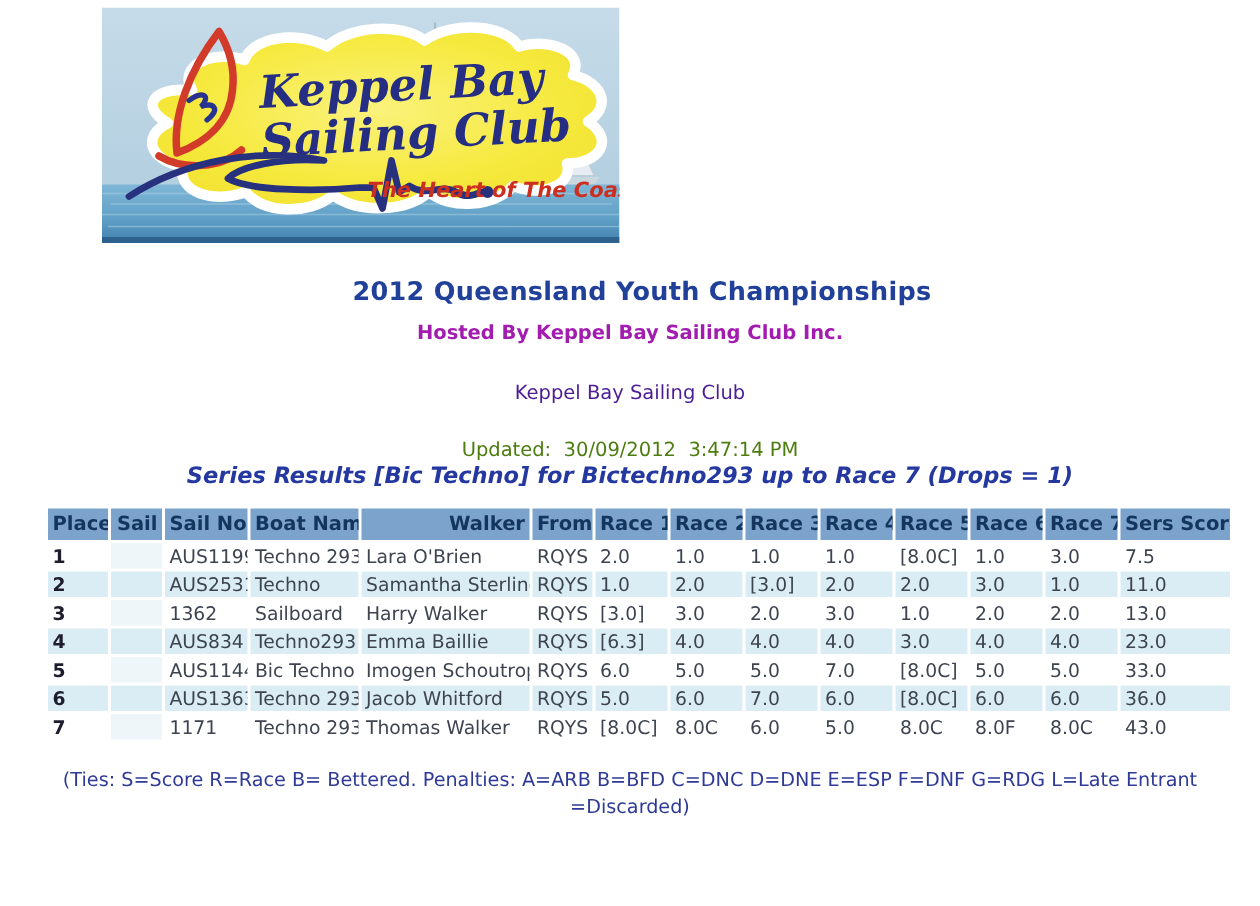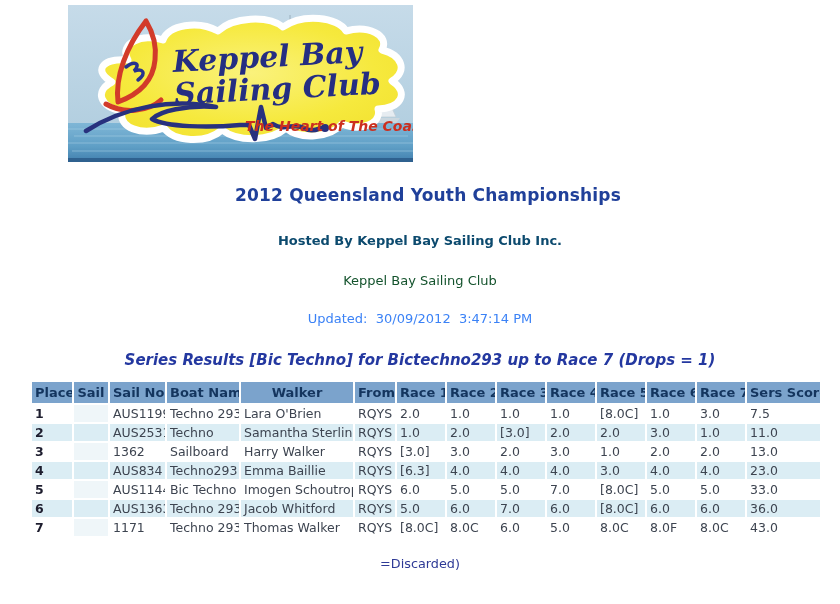--- a/index.html
+++ b/index.html
@@ -4,33 +4,33 @@
 <style>
   html,body { margin:0; padding:0; background:#ffffff; }
   body {
     width:840px; height:604px; overflow:hidden;
     font-family:"DejaVu Sans","Liberation Sans",sans-serif;
     -webkit-font-smoothing:antialiased;
   }
   .logo-wrap { margin:5px 0 0 68px; width:345px; height:157px; }
   .center { text-align:center; }
   .event-title { font-size:17px; font-weight:bold; color:#20409a; margin:23px 0 0 16px; letter-spacing:0.2px; }
-  .hosted-by   { font-size:13px; font-weight:bold; color:#0c4a6e; margin-top:28px; }
-  .club-name   { font-size:13px; color:#14532d; margin-top:25px; }
-  .updated     { font-size:13px; color:#3b82f6; margin-top:23px; white-space:pre; }
-  .series-title{ font-size:15px; font-weight:bold; font-style:italic; color:#2438a0; margin-top:25px; }
+  .hosted-by   { font-size:13px; font-weight:bold; color:#a21caf; margin-top:10px; }
+  .club-name   { font-size:13px; color:#4c1d95; margin-top:25px; }
+  .updated     { font-size:13px; color:#4d7c0f; margin-top:23px; white-space:pre; }
+  .series-title{ font-size:15px; font-weight:bold; font-style:italic; color:#2438a0; }
 
   table.results {
     margin:11px 0 0 30px; width:792px;
     border-collapse:separate; border-spacing:2px;
     table-layout:fixed;
   }
   table.results th {
     background:#7ba3cc; color:#14355e;
-    font-size:13px; font-weight:bold; text-align:center;
+    font-size:13px; font-weight:bold; text-align:right;
     padding:2px 3px 3px 3px; height:16px; overflow:hidden; white-space:nowrap;
   }
   table.results td {
     font-size:12.5px; color:#3d4450; background:#ffffff;
     padding:1px 3px; height:15px; overflow:hidden; white-space:nowrap;
   }
   table.results tr.even td { background:#dbedf4; }
   table.results tr.odd td.col-ties { background:#eff6f9; }
   table.results td.col-place { font-weight:bold; color:#1d1d2e; }
 
@@ -258,14 +258,15 @@
         <td class="col-r4">5.0</td>
         <td class="col-r5">8.0C</td>
         <td class="col-r6">8.0F</td>
         <td class="col-r7">8.0C</td>
         <td class="col-score">43.0</td>
       </tr>
     </tbody>
 </table>
 
 <div class="legend">
+    <div>(Ties: S=Score R=Race B= Bettered. Penalties: A=ARB B=BFD C=DNC D=DNE E=ESP F=DNF G=RDG L=Late Entrant</div>
     <div>=Discarded)</div>
   </div>
 
 </body></html>

